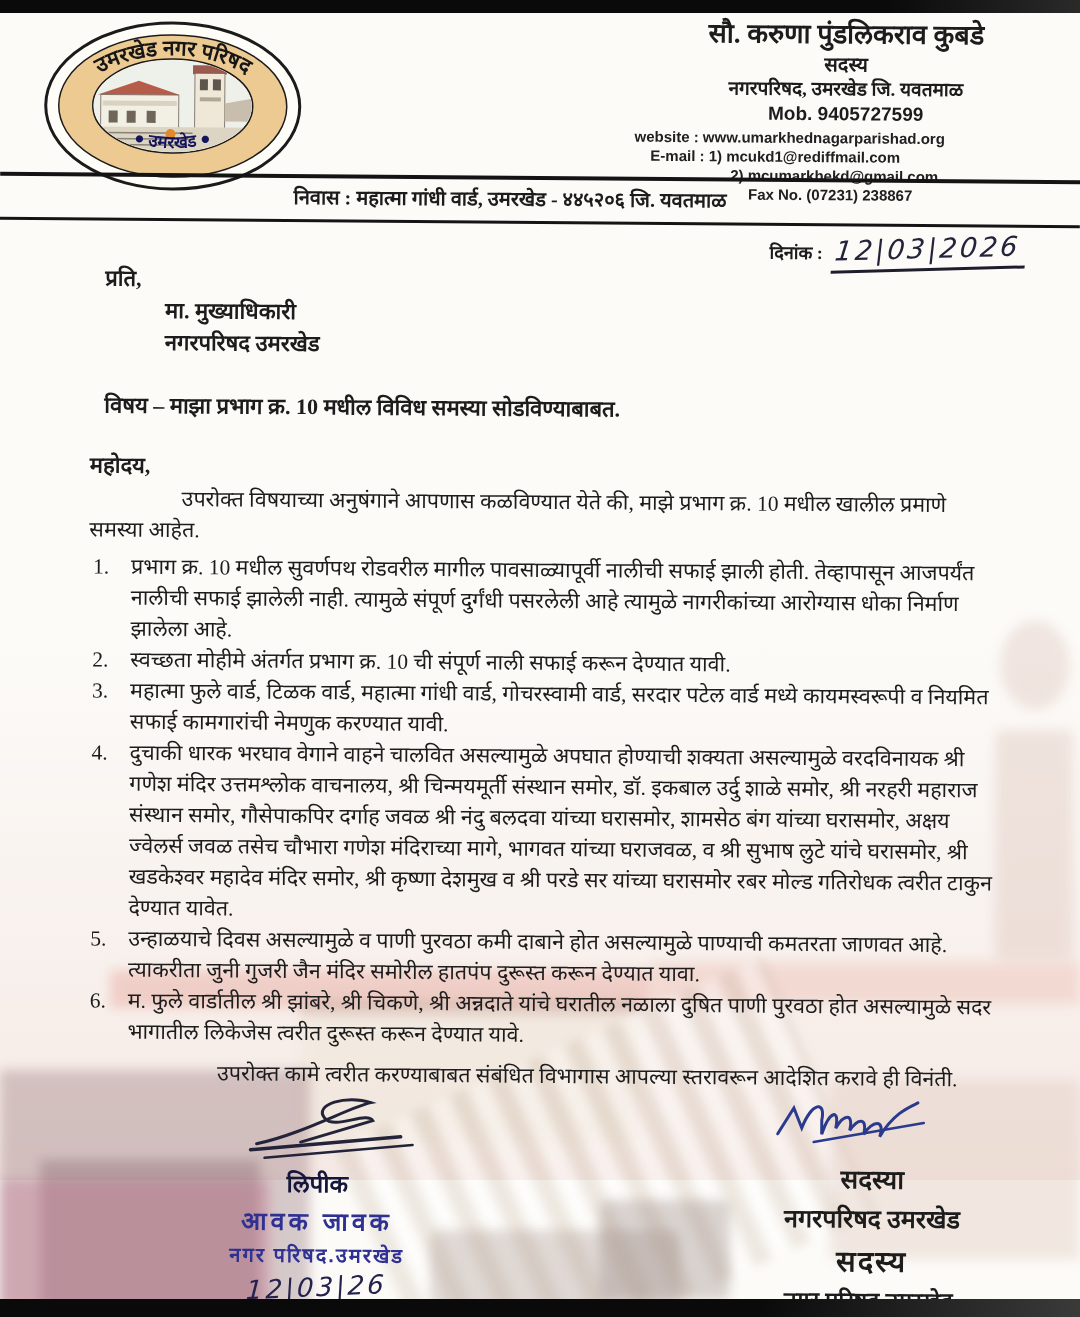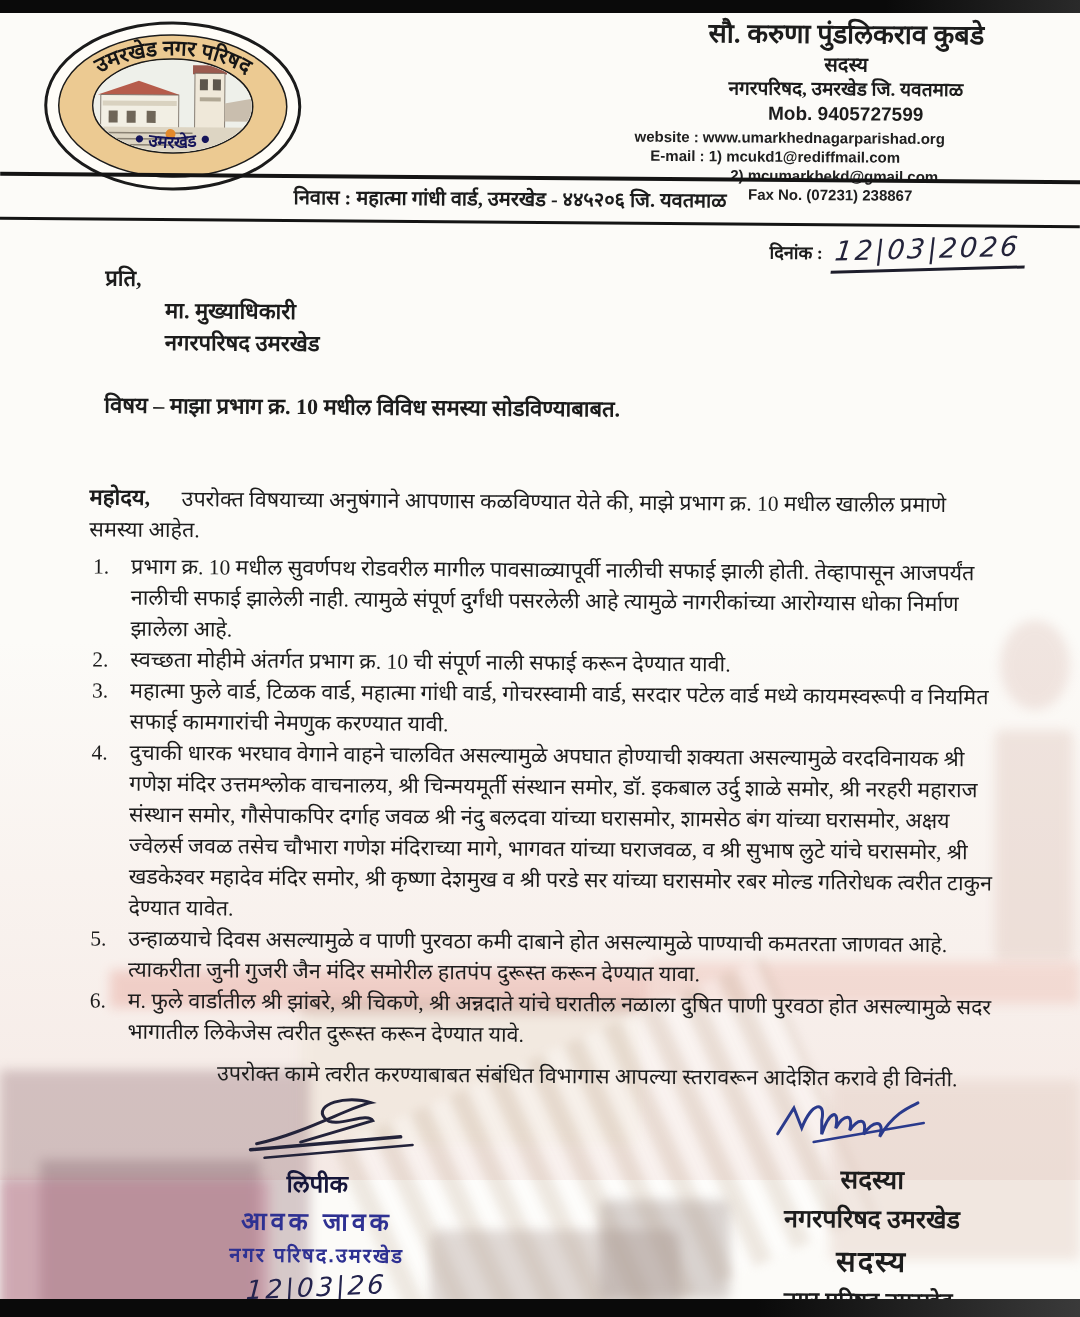--- a/index.html
+++ b/index.html
@@ -50,21 +50,21 @@
 
   .date-row{position:absolute;left:770px;top:226px;display:flex;align-items:flex-start;gap:10px;}
   .date-label{font-size:18px;font-weight:bold;padding-top:8px;}
   .hand{font-family:"DejaVu Sans",sans-serif;font-style:italic;color:#23233a;}
   .date-value{font-size:27px;letter-spacing:3px;transform:rotate(-2deg) skewX(-8deg);
               border-bottom:3px solid #1d1d2b;padding:0 6px 4px 2px;}
 
   .to-block{position:absolute;left:106px;top:262px;font-size:22px;font-weight:bold;line-height:1.45;}
   .to-ind{margin-left:60px;}
   .subject{position:absolute;left:106px;top:388px;font-size:22px;font-weight:bold;}
-  .greeting{position:absolute;left:92px;top:448px;font-size:22px;font-weight:bold;margin-top:32px;}
+  .greeting{position:absolute;left:92px;top:448px;font-size:22px;font-weight:bold;}
   .intro{position:absolute;left:92px;top:483px;width:905px;font-size:21.5px;line-height:31px;text-indent:92px;}
 
   .list{position:absolute;left:96px;top:551px;width:915px;}
   .li{display:flex;margin:0;}
   .li-num{width:38px;font-size:21.5px;line-height:31px;flex:none;}
   .li-text{font-size:21.5px;line-height:31px;width:877px;}
 
   .closing{position:absolute;left:92px;top:1057px;width:905px;font-size:21.5px;line-height:31px;text-indent:132px;}
 
   .sig-left{position:absolute;left:160px;top:1088px;width:330px;text-align:center;}

